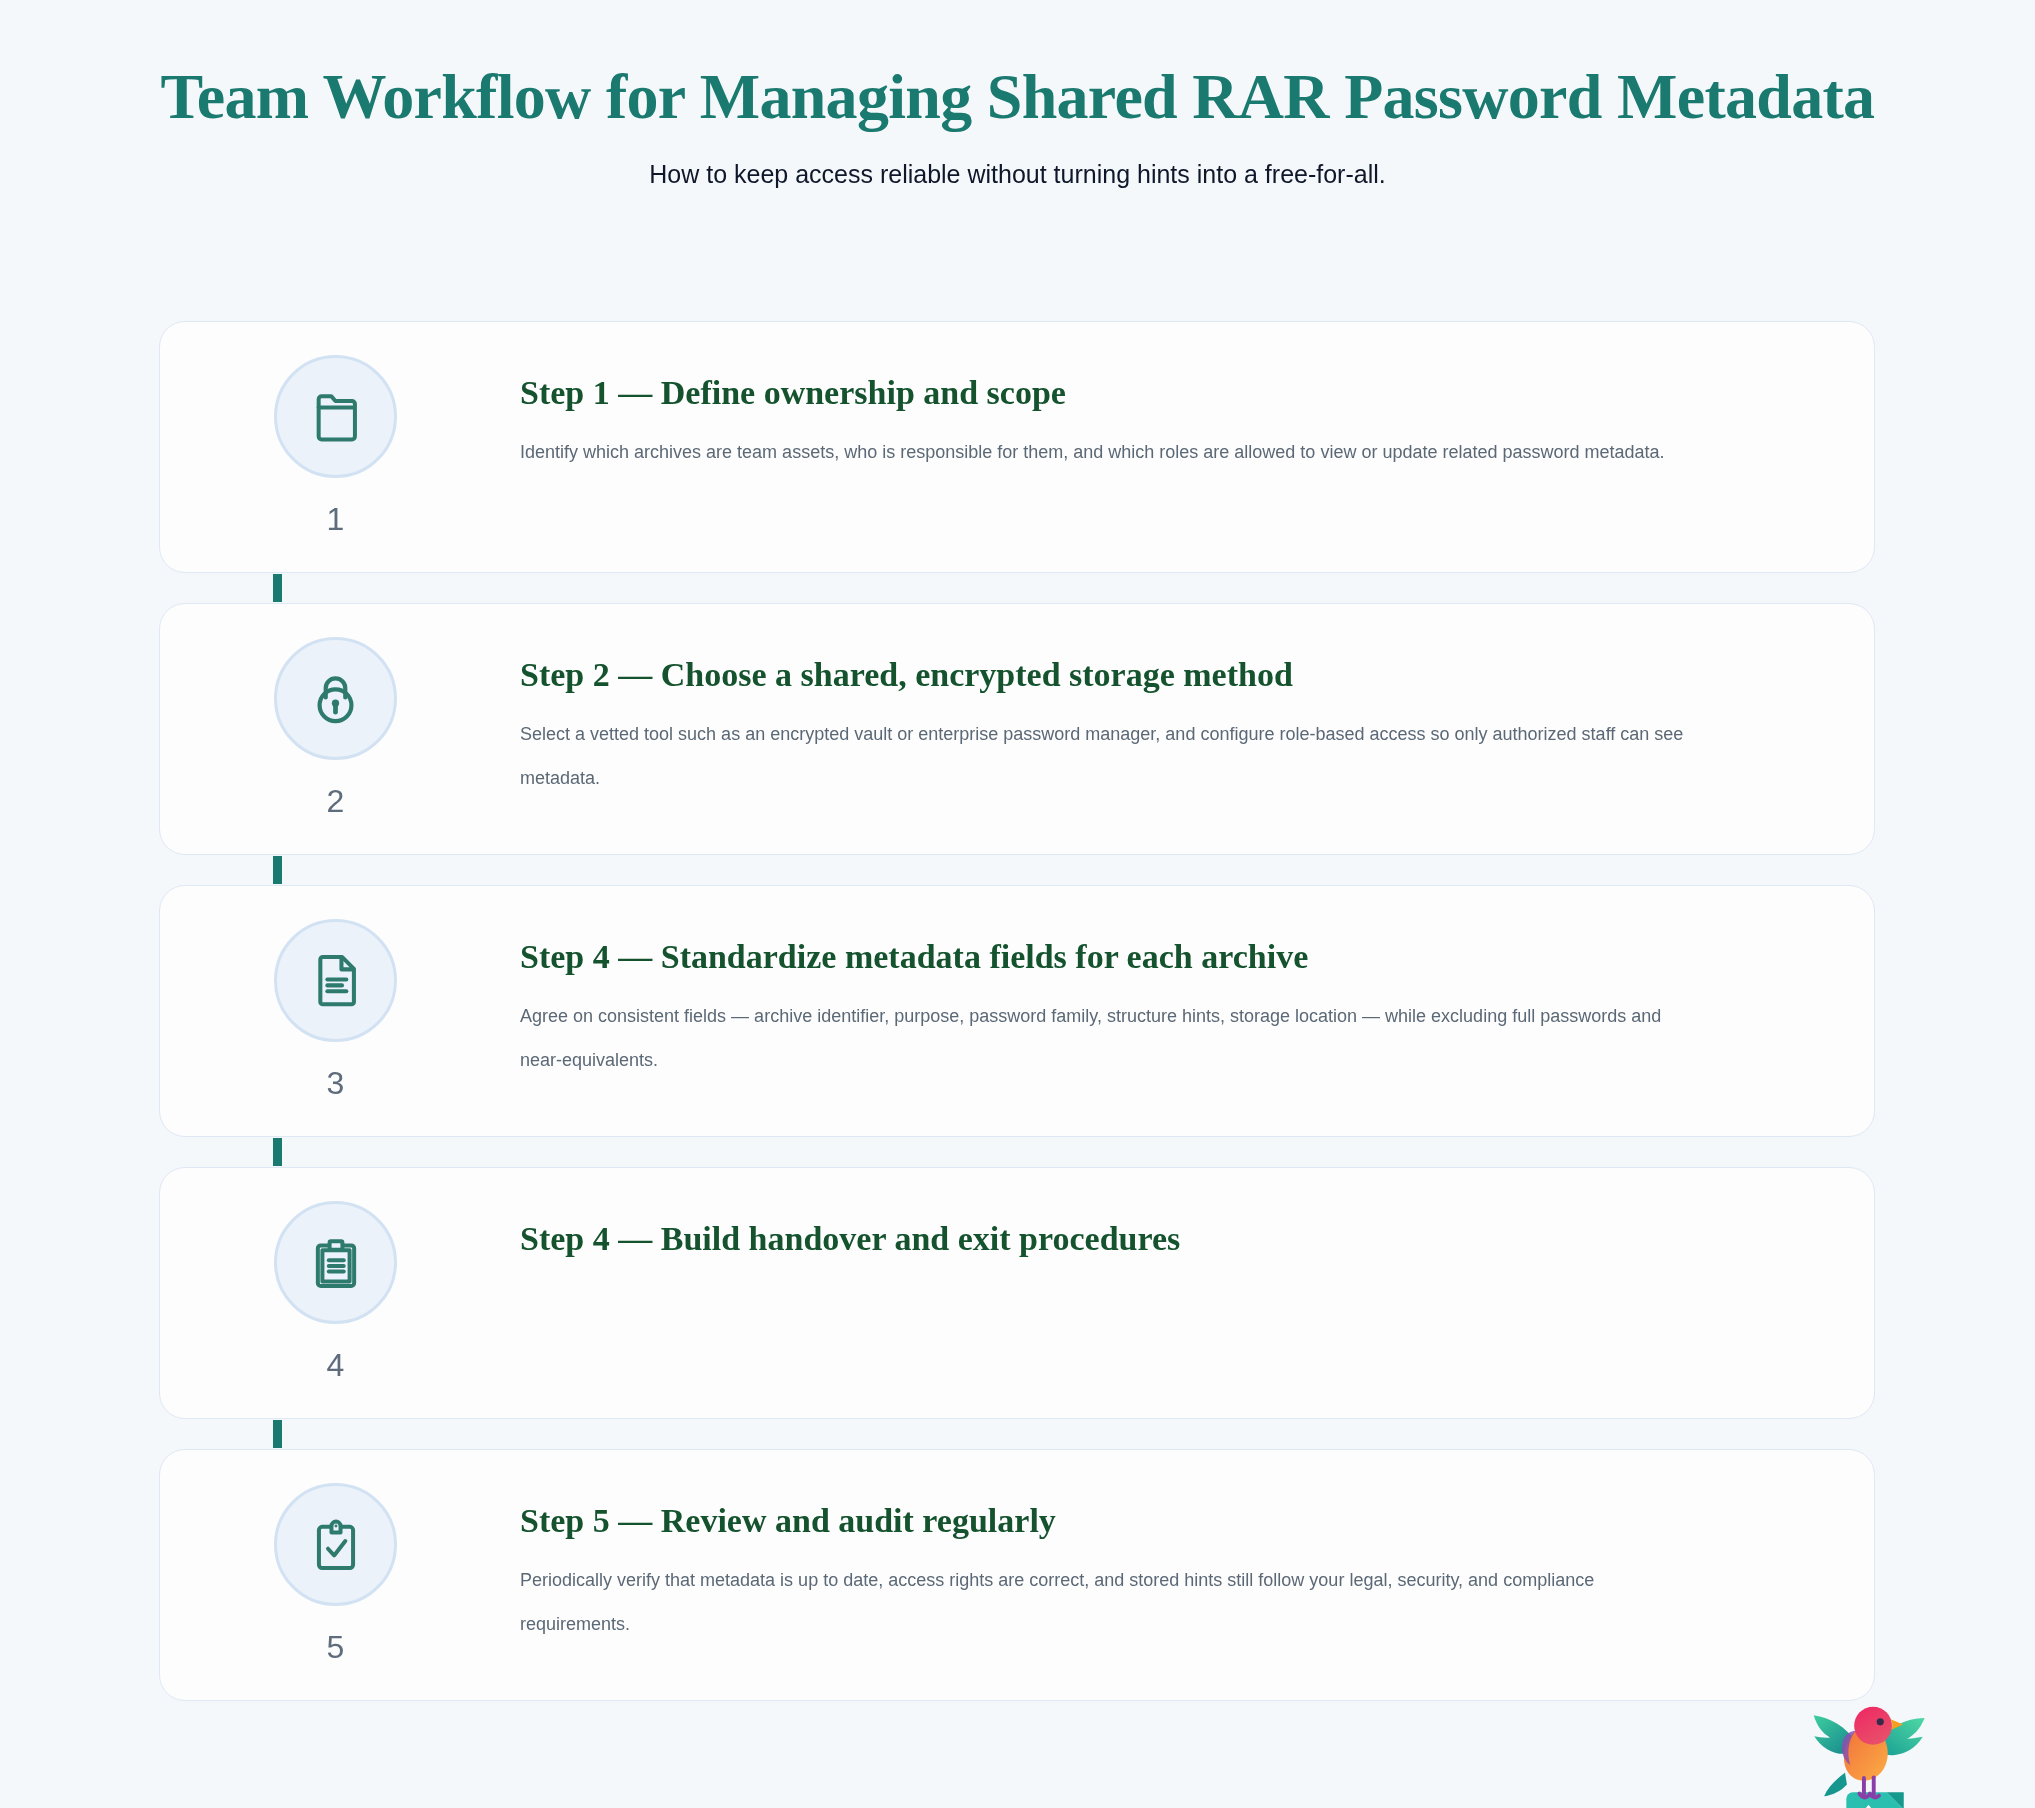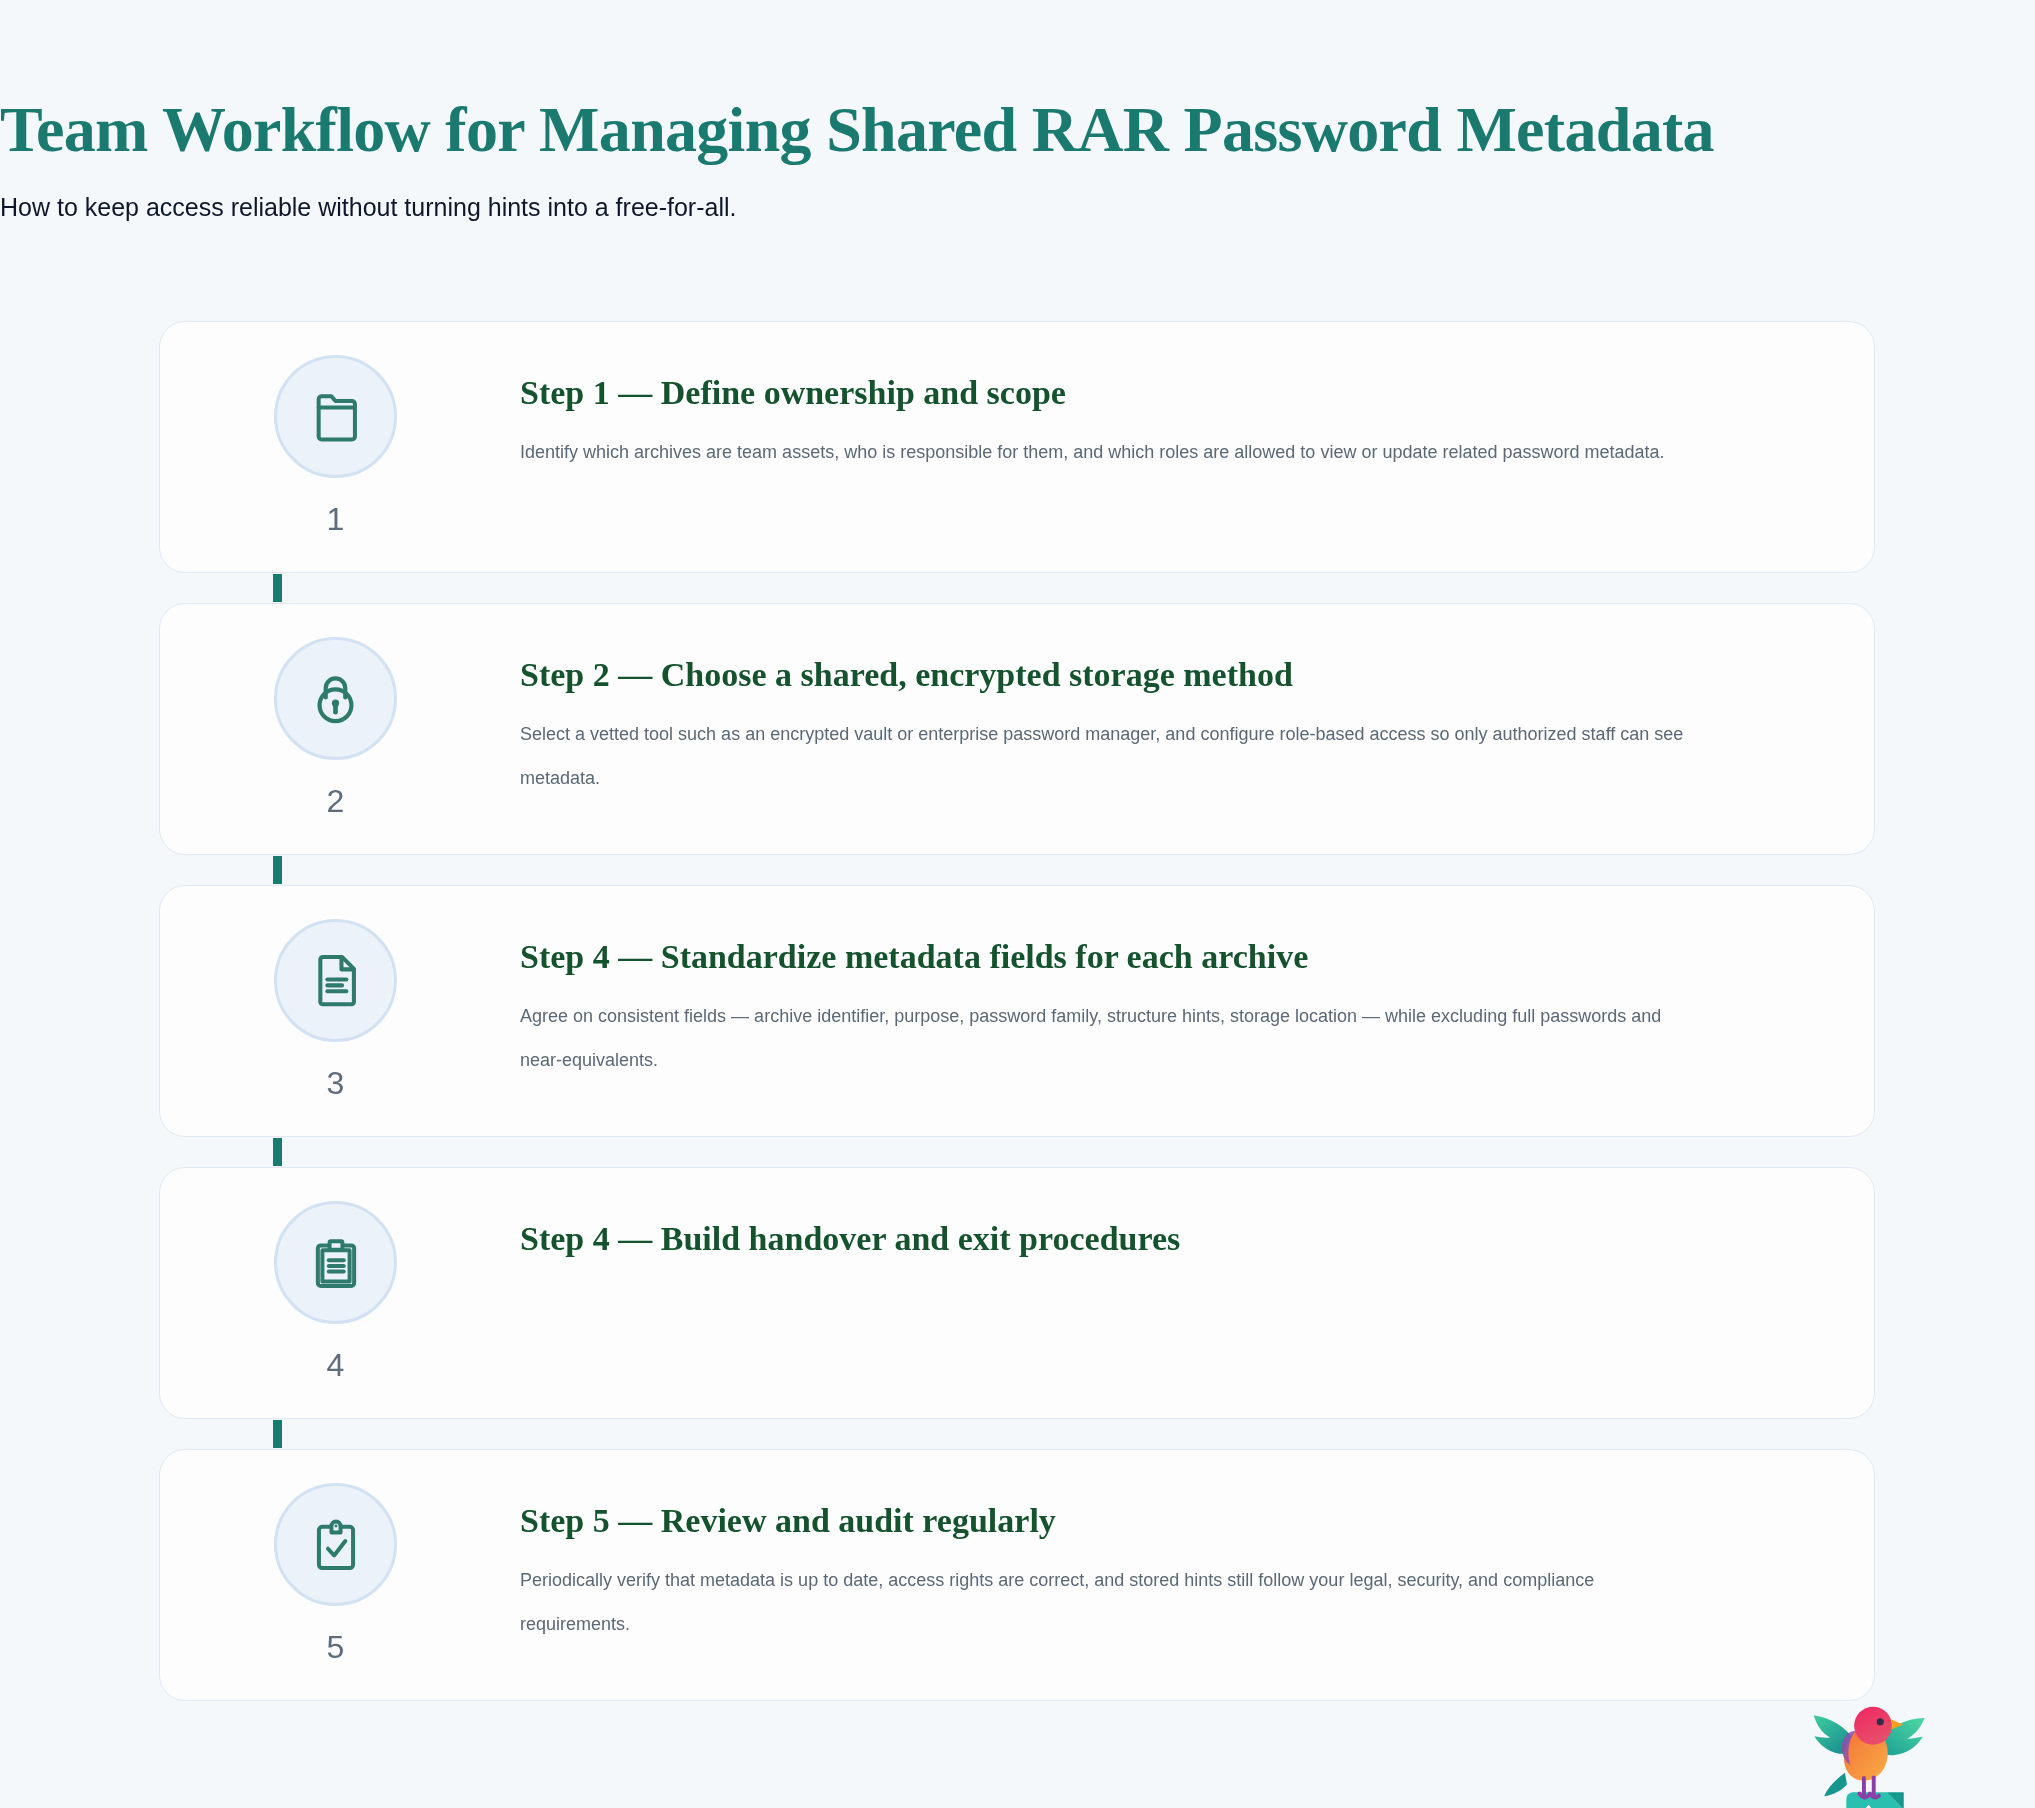--- a/index.html
+++ b/index.html
@@ -5,21 +5,21 @@
   html, body { margin: 0; padding: 0; }
   .page {
     position: relative;
     width: 2035px;
     height: 1809px;
     background: #f5f8fb;
     font-family: "Liberation Sans", sans-serif;
     overflow: hidden;
   }
   
-  .header { padding-top: 96px; text-align: left; }
+  .header { padding-top: 63px; text-align: center; }
   .page-title {
     margin: 0;
     font-family: "Liberation Serif", serif;
     font-weight: 700;
     font-size: 64px;
     line-height: 1.05;
     letter-spacing: -0.7px;
     color: #1b7a70;
   }
   .page-subtitle {

